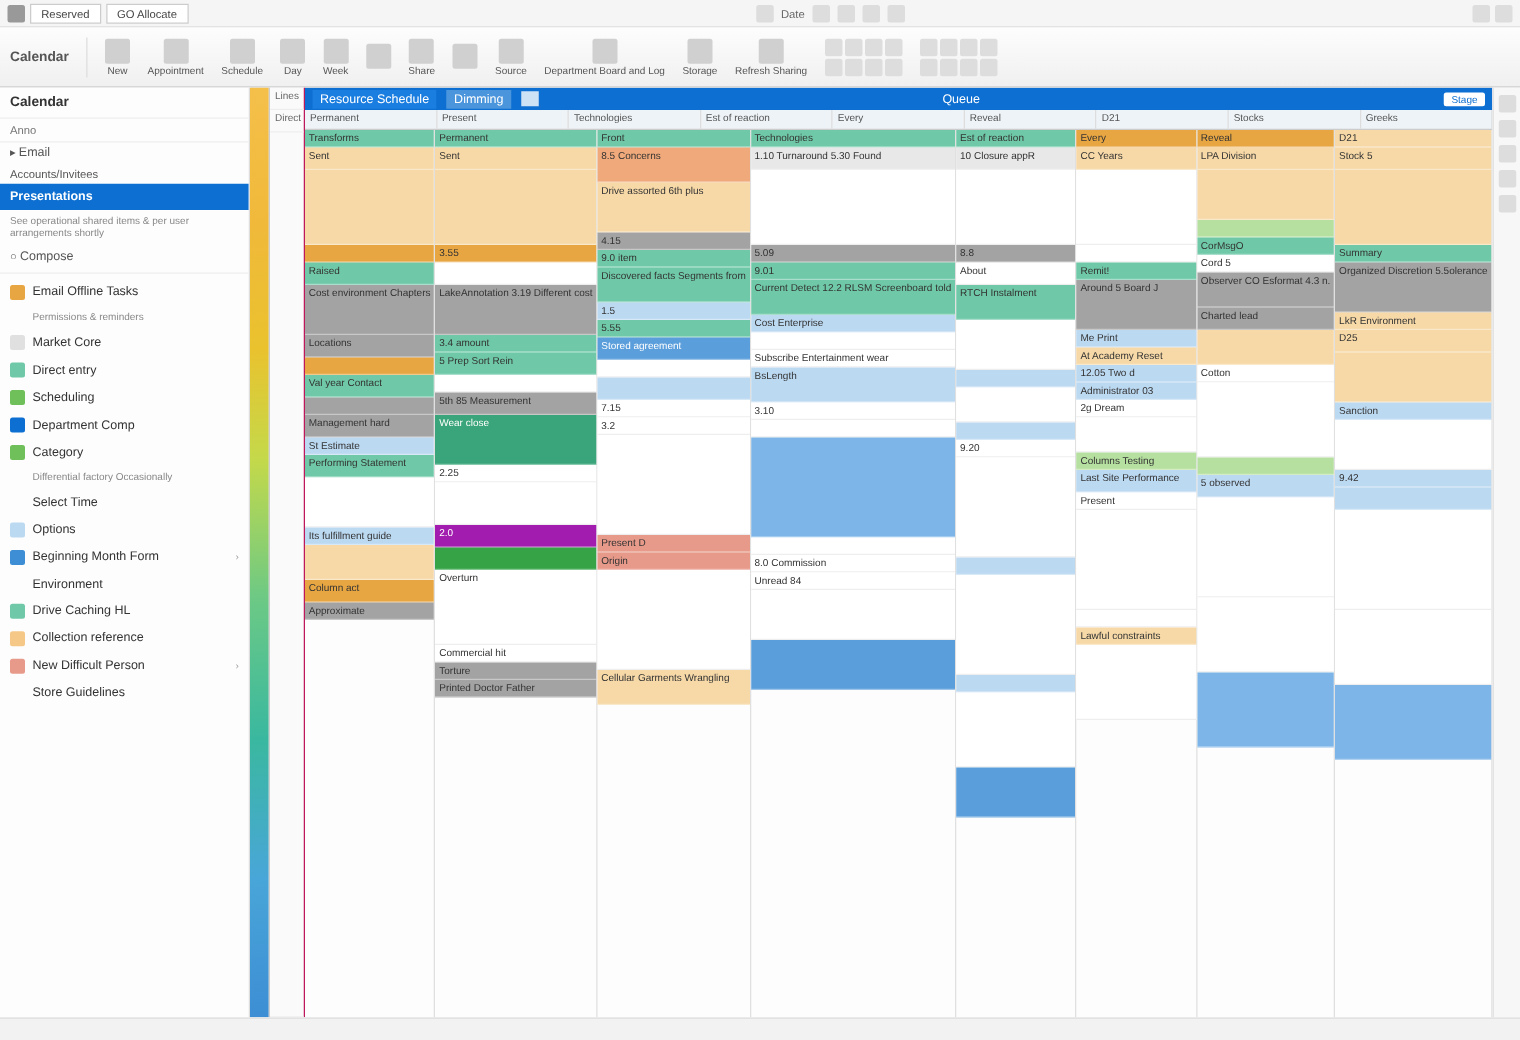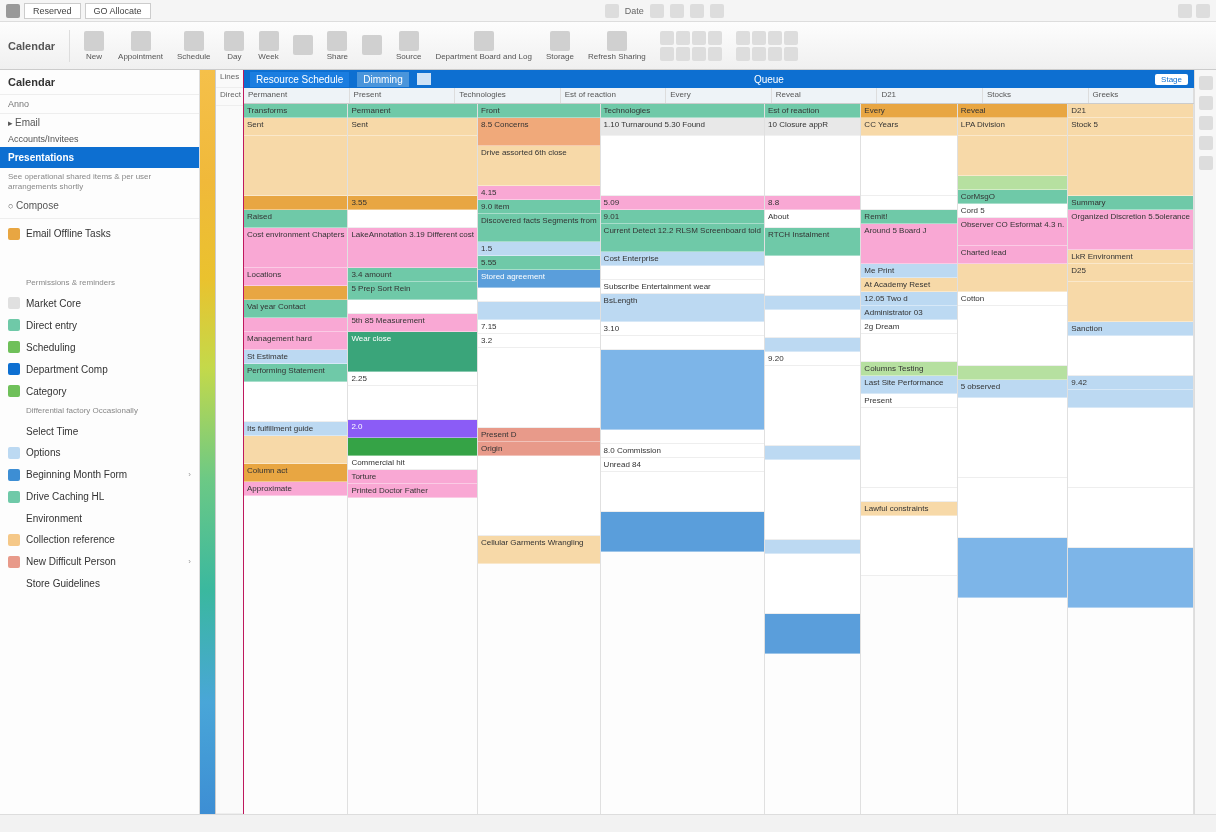--- a/index.html
+++ b/index.html
@@ -65,22 +65,22 @@
 .gap { border-bottom:1px solid #eee; }
 .h14{height:14px}.h18{height:18px}.h28{height:28px}.h34{height:34px}.h40{height:40px}.h60{height:60px}.h80{height:80px}
 
 
 .rrail { width:22px; background:#f7f7f7; border-left:1px solid #ddd; display:flex; flex-direction:column; align-items:center; padding-top:6px; gap:6px; }
 .rrail div { width:14px; height:14px; background:#ddd; border-radius:2px; }
 
 
 .status { height:18px; background:#f2f2f2; border-top:1px solid #ddd; display:flex; align-items:center; padding:0 8px; font-size:8px; color:#666; }
 .status .spacer { flex:1; }.c-orange-d{background:#e8a642}.c-peach{background:#f7d9a8}
-.c-teal{background:#6fc9a8}.c-teal-l{background:#f9a8d4}.c-teal-d{background:#3aa57a;color:#fff}
-.c-green{background:#8b5cf6;color:#fff}.c-green-l{background:#b6e0a0}.c-green-d{background:#35a346;color:#fff}
+.c-teal{background:#6fc9a8}.c-teal-l{background:#a3a3a3}.c-teal-d{background:#3aa57a;color:#fff}
+.c-green{background:#a21caf;color:#fff}.c-green-l{background:#b6e0a0}.c-green-d{background:#35a346;color:#fff}
 .c-blue{background:#7db5e8}.c-blue-l{background:#bcd9f2}.c-blue-m{background:#5a9edb;color:#fff}
 .c-yellow{background:#f2e08a}.c-red{background:#e89a8a}.c-coral{background:#f0a97a}
 .c-gray{background:#e8e8e8}.c-white{background:#fff}
 </style>
 </head>
 <body>
 
 <div class="app">
 
   <div class="titlebar">
@@ -187,21 +187,21 @@
       <div class="sb-mini">Accounts/Invitees</div>
       <div class="sb-sel">Presentations</div>
       <div class="sb-note">See operational shared items &amp; per user arrangements shortly</div>
       <div class="sb-mini">○ <span>Compose</span></div>
       <div class="sb-sep"></div>
       <div id="sb-groups">
           <div class="sb-item">
             <div class="sw" style="background:#e8a642"></div>
             <span>Email Offline Tasks</span>
           </div>
-          <div class="sb-note" style="padding-left: 26px; margin-top: 29px;">Permissions &amp; reminders</div>
+          <div class="sb-note" style="padding-left: 26px;">Permissions &amp; reminders</div>
           <div class="sb-item">
             <div class="sw" style="background:#e0e0e0"></div>
             <span>Market Core</span>
           </div>
           <div class="sb-item">
             <div class="sw" style="background:#6fc9a8"></div>
             <span>Direct entry</span>
           </div>
           <div class="sb-item">
             <div class="sw" style="background:#6fc05a"></div>
@@ -224,26 +224,26 @@
           <div class="sb-item">
             <div class="sw" style="background:#bcd9f2"></div>
             <span>Options</span>
           </div>
           <div class="sb-item">
             <div class="sw" style="background:#3d8ed4"></div>
             <span>Beginning Month Form</span>
             <span class="chev">›</span>
           </div>
           <div class="sb-item">
+            <div style="width:12px"></div>
+            <span>Environment</span>
+          </div>
+          <div class="sb-item">
             <div class="sw" style="background:#6fc9a8"></div>
             <span>Drive Caching HL</span>
-          </div>
-          <div class="sb-item">
-            <div style="width:12px"></div>
-            <span>Environment</span>
           </div>
           <div class="sb-item">
             <div class="sw" style="background:#f5c888"></div>
             <span>Collection reference</span>
           </div>
           <div class="sb-item">
             <div class="sw" style="background:#e89a8a"></div>
             <span>New Difficult Person</span>
             <span class="chev">›</span>
           </div>
@@ -315,29 +315,30 @@
 Different cost</div>
             <div class="ev c-teal h14">3.4 amount</div>
             <div class="ev c-teal h18">5 Prep Sort Rein</div>
             <div class="ev c-white gap h14"></div>
             <div class="ev c-teal-l h18">5th 85 Measurement</div>
             <div class="ev c-teal-d h40">Wear close</div>
             <div class="ev c-white gap h14">2.25</div>
             <div class="ev c-white gap h34"></div>
             <div class="ev c-green h18">2.0</div>
             <div class="ev c-green-d h18"></div>
+            <div class="ev c-white gap h60">Overturn</div>
             <div class="ev c-white gap h14">Commercial hit</div>
             <div class="ev c-teal-l h14">Torture</div>
             <div class="ev c-teal-l h14">Printed Doctor Father</div>
           </div>
           <div class="cal-col">
             <div class="ev c-teal h14">Front</div>
             <div class="ev c-coral h28">8.5 Concerns</div>
             <div class="ev c-peach h40">Drive assorted
-6th close</div>
+6th plus</div>
             <div class="ev c-teal-l h14">4.15</div>
             <div class="ev c-teal h14">9.0 item</div>
             <div class="ev c-teal h28">Discovered facts
 Segments from</div>
             <div class="ev c-blue-l h14">1.5</div>
             <div class="ev c-teal h14">5.55</div>
             <div class="ev c-blue-m h18">Stored agreement</div>
             <div class="ev c-white gap h14"></div>
             <div class="ev c-blue-l h18"></div>
             <div class="ev c-white gap h14">7.15</div>

